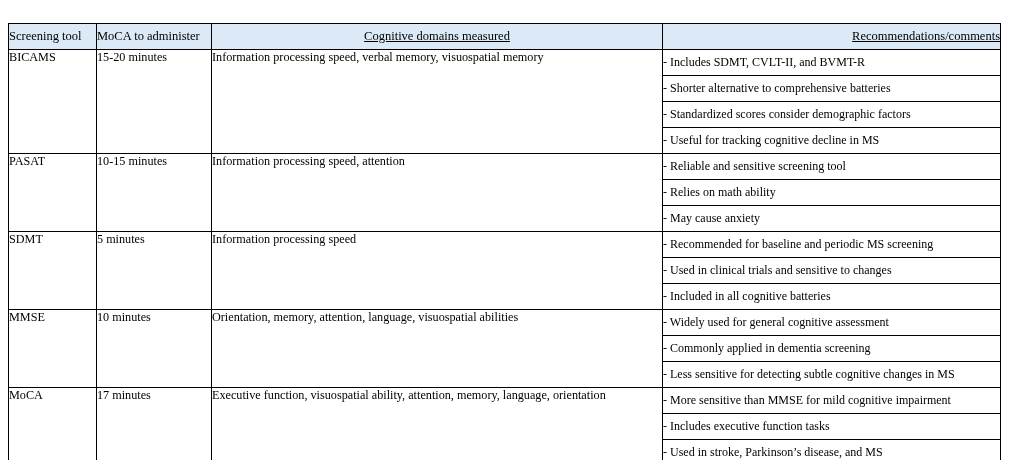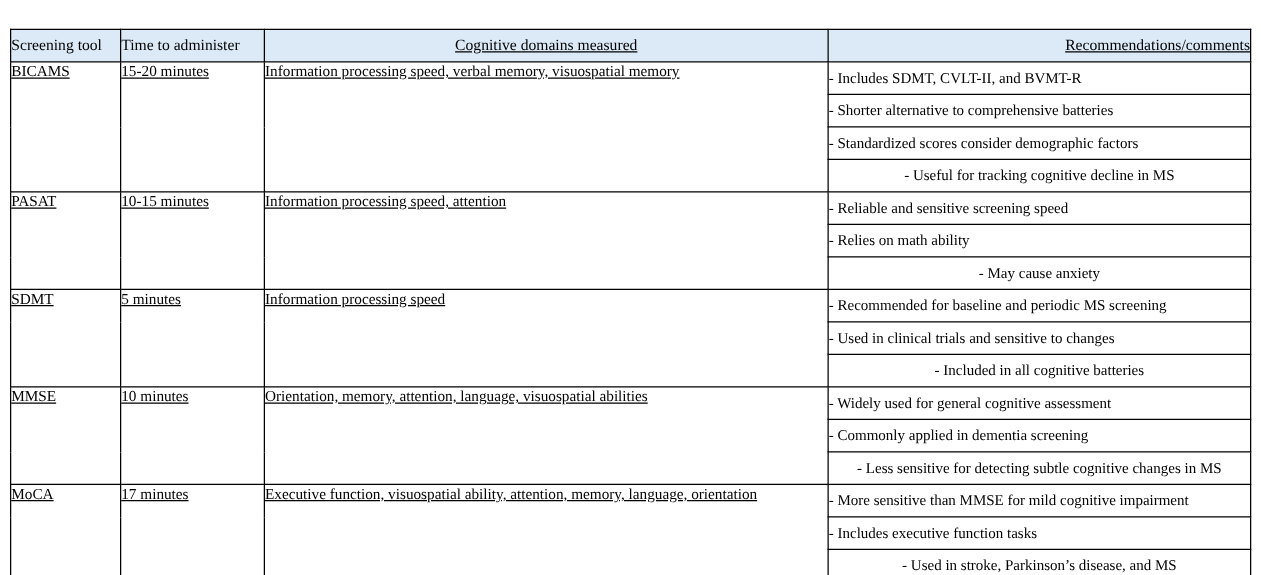--- a/index.html
+++ b/index.html
@@ -67,61 +67,60 @@
 
   
   td.tool-cell,
   td.time-cell,
   td.domain-cell {
     font-size: 12.2px;
     padding: 4px 4px 0 4px;
     border-top: 1.6px solid #000;
     border-bottom: 1.6px solid #000;
     line-height: 15px;
-    text-decoration: underline;
   }
   td.domain-cell {
     white-space: nowrap;
     overflow: hidden;
   }
 
   td.rec-cell {
     font-size: 12px;
     height: 25px;
     line-height: 25px;
     padding: 0 0 0 5px;
     border-left: 1.6px solid #000;
     border-top: 1.1px solid #000;
     border-bottom: 1.1px solid #000;
     white-space: nowrap;
     overflow: hidden;
   }
   tr.group-first td.rec-cell { border-top: 1.6px solid #000; }
-  tr.group-last  td.rec-cell { border-bottom: 1.6px solid #000; text-align: center; }
+  tr.group-last  td.rec-cell { border-bottom: 1.6px solid #000; }
 
   
   td.domain-cell { border-right: 1.6px solid #000; }
   th.h-recs { border-left: 1.6px solid #000; text-align: right; }
   th.h-domains { border-left: 1.2px solid #000; }
 </style>
 </head>
 <body>
 
 <div id="table-wrap">
   <table class="screening-table">
     <colgroup>
       <col class="c-tool">
       <col class="c-time">
       <col class="c-domains">
       <col class="c-recs">
     </colgroup>
     <thead>
       <tr>
         <th class="h-tool">Screening tool</th>
-        <th class="h-time">Time to administer</th>
+        <th class="h-time">MoCA to administer</th>
         <th class="h-domains">Cognitive domains measured</th>
         <th class="h-recs">Recommendations/comments</th>
       </tr>
     </thead>
     <tbody id="table-body">
         <tr class="group-first">
           <td class="tool-cell" rowspan="4">BICAMS</td>
           <td class="time-cell" rowspan="4">15-20 minutes</td>
           <td class="domain-cell" rowspan="4">Information processing speed, verbal memory, visuospatial memory</td>
           <td class="rec-cell">- Includes SDMT, CVLT-II, and BVMT-R</td>
@@ -132,21 +131,21 @@
         <tr>
           <td class="rec-cell">- Standardized scores consider demographic factors</td>
         </tr>
         <tr class="group-last">
           <td class="rec-cell">- Useful for tracking cognitive decline in MS</td>
         </tr>
         <tr class="group-first">
           <td class="tool-cell" rowspan="3">PASAT</td>
           <td class="time-cell" rowspan="3">10-15 minutes</td>
           <td class="domain-cell" rowspan="3">Information processing speed, attention</td>
-          <td class="rec-cell">- Reliable and sensitive screening speed</td>
+          <td class="rec-cell">- Reliable and sensitive screening tool</td>
         </tr>
         <tr>
           <td class="rec-cell">- Relies on math ability</td>
         </tr>
         <tr class="group-last">
           <td class="rec-cell">- May cause anxiety</td>
         </tr>
         <tr class="group-first">
           <td class="tool-cell" rowspan="3">SDMT</td>
           <td class="time-cell" rowspan="3">5 minutes</td>

